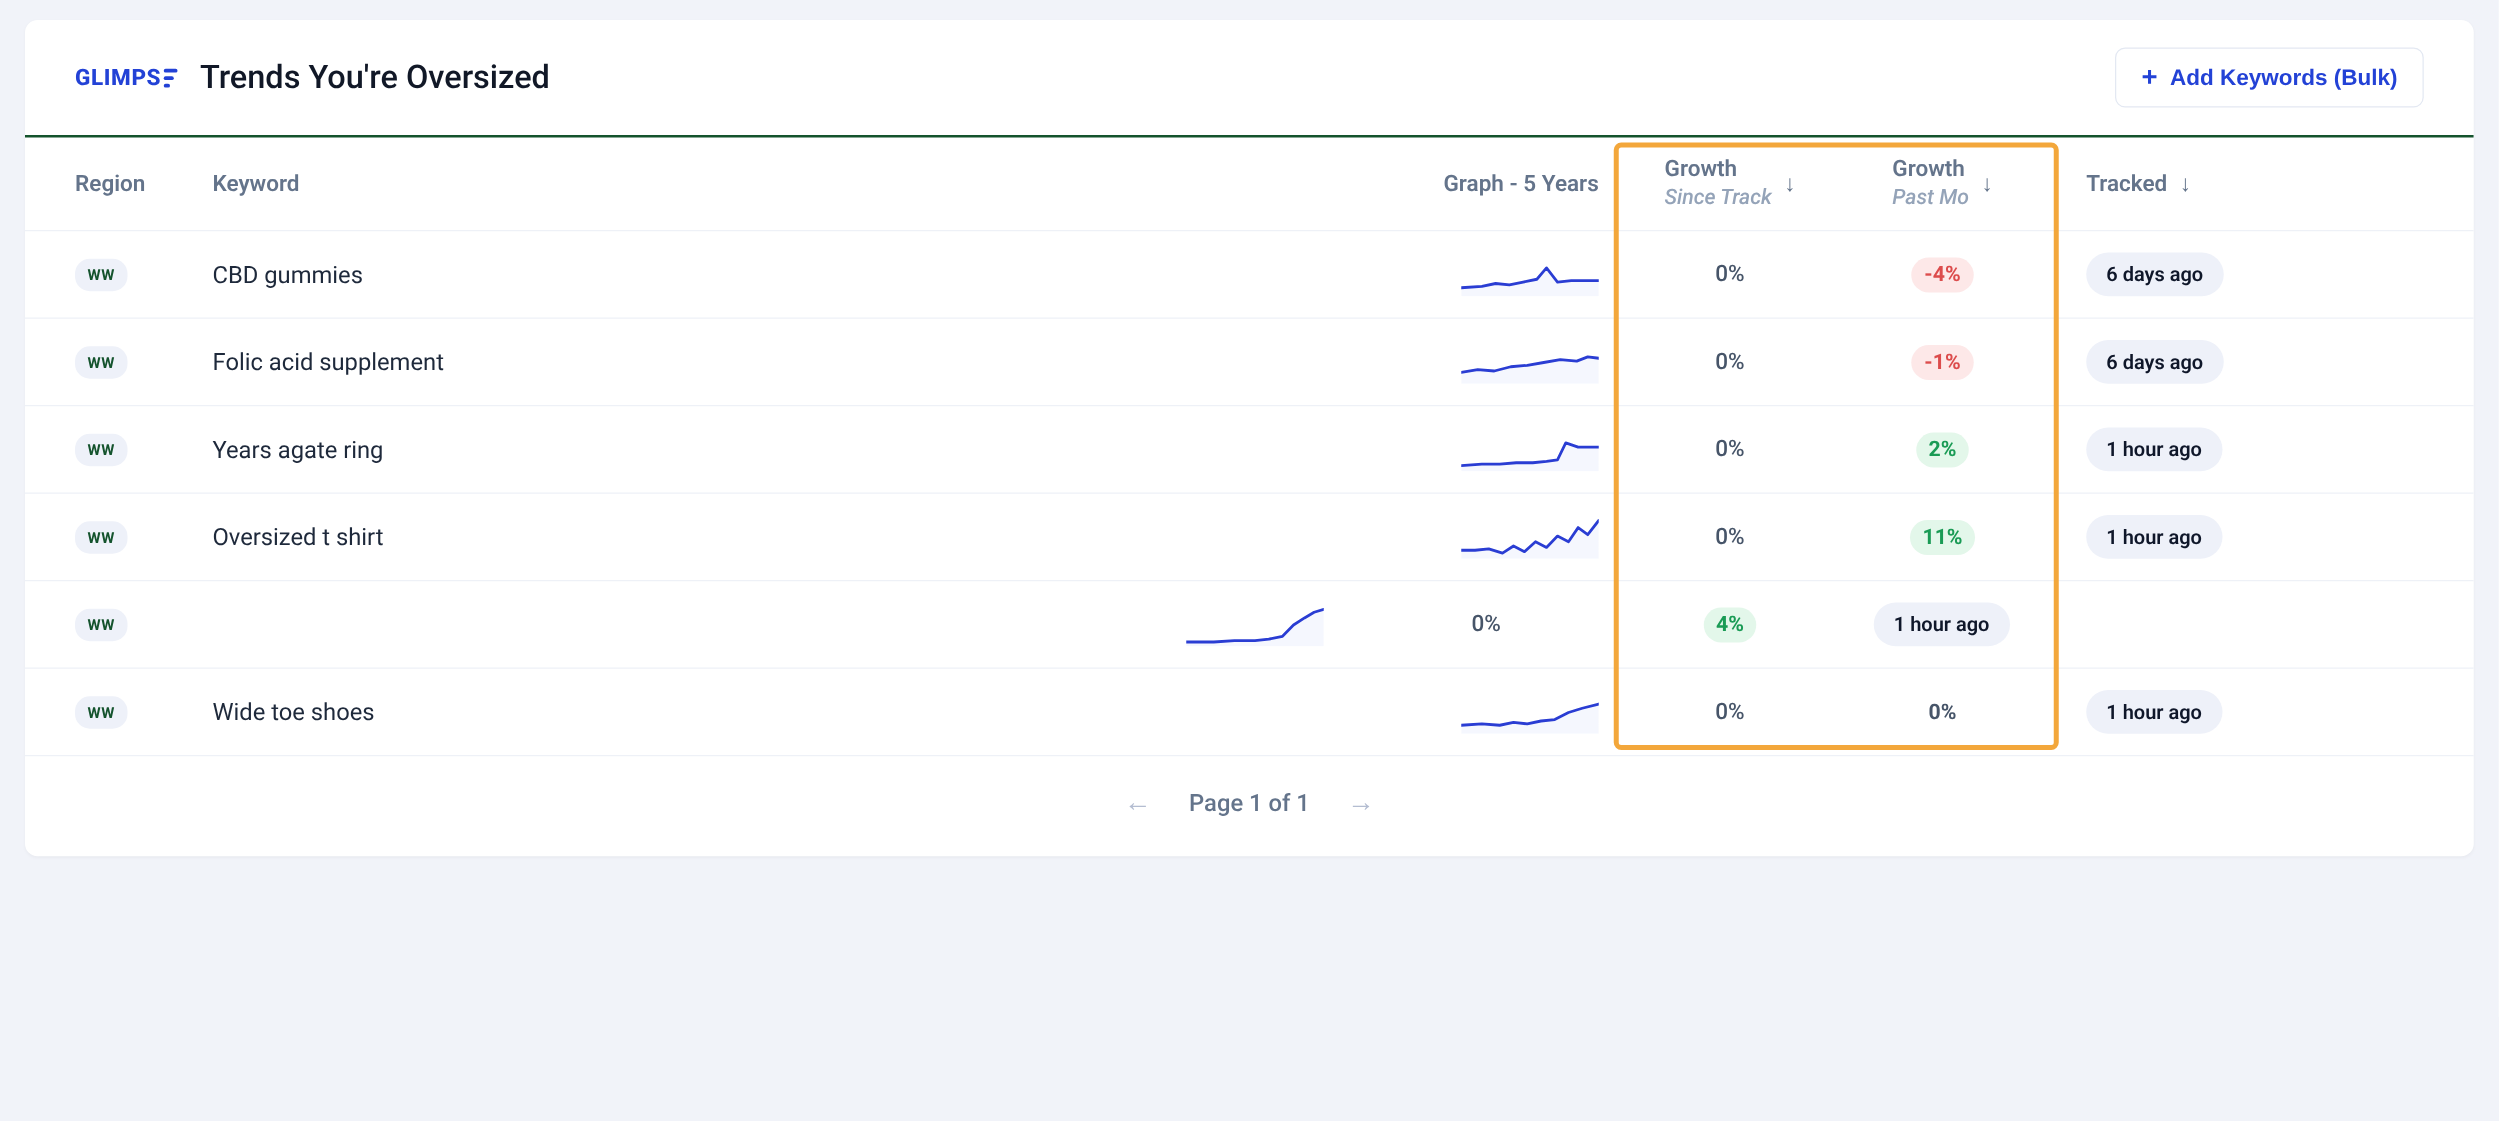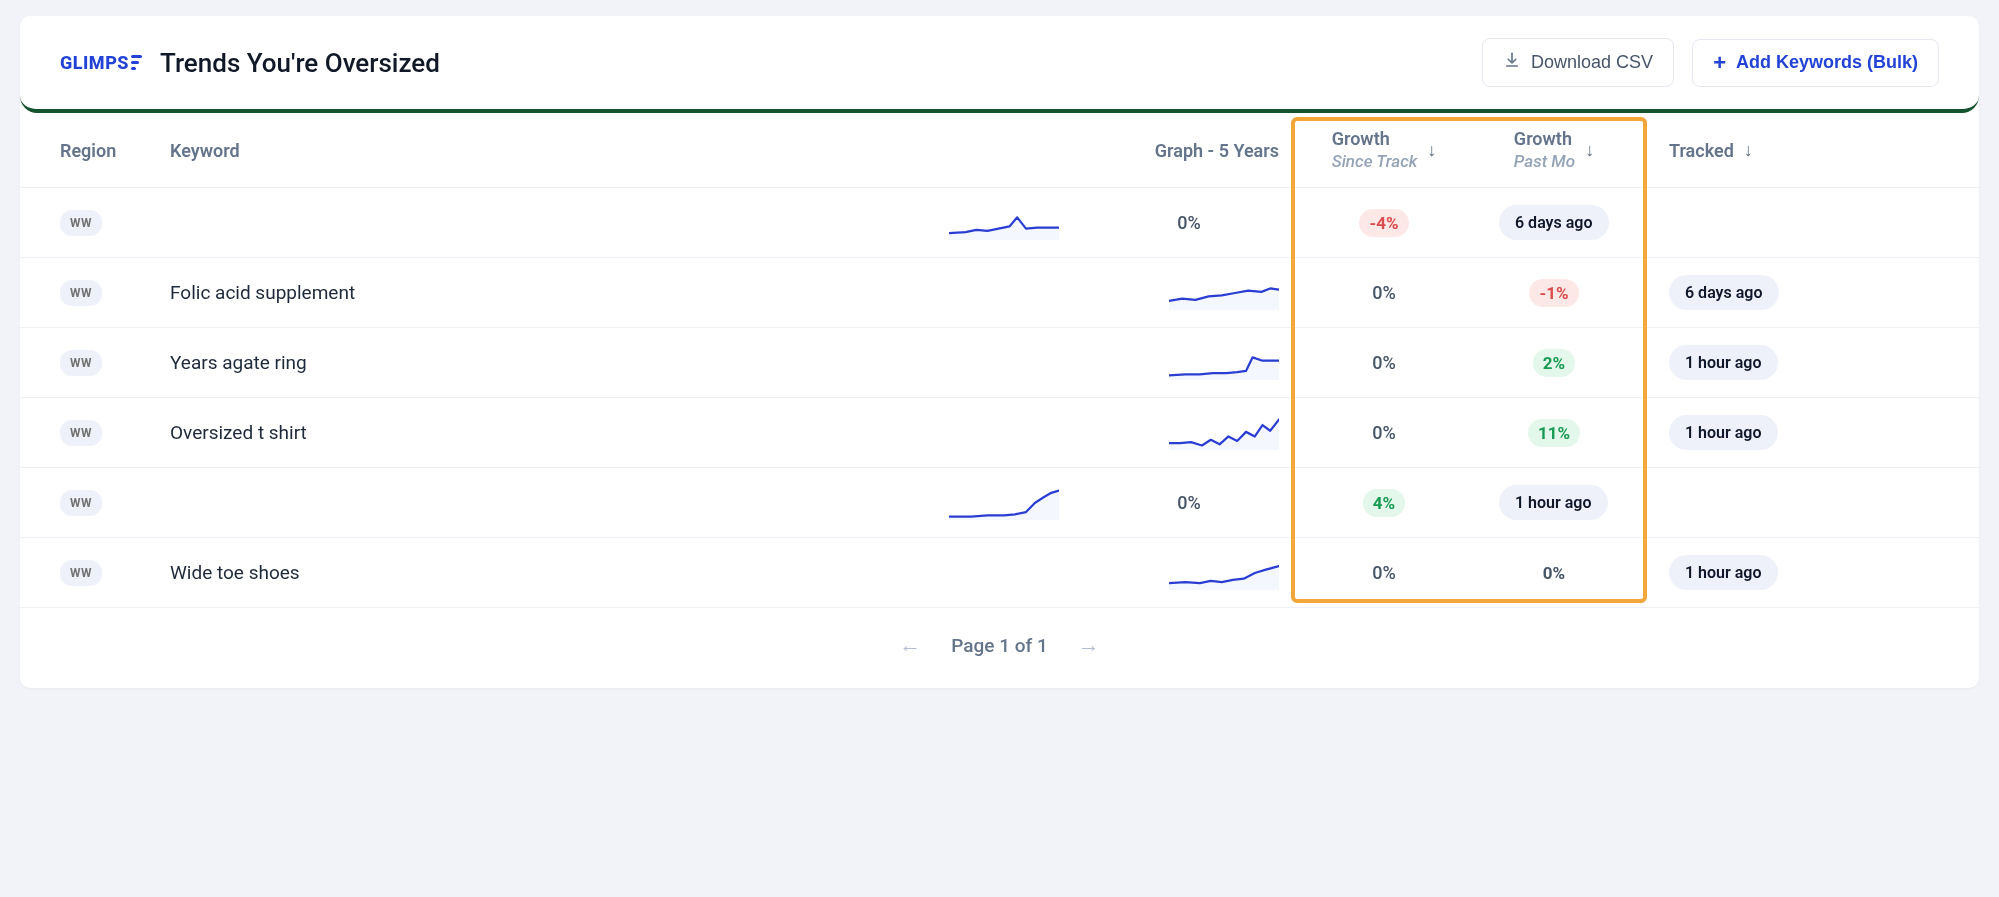--- a/index.html
+++ b/index.html
@@ -12,23 +12,22 @@
   .card {
     background: #fff;
     border-radius: 10px;
     box-shadow: 0 1px 3px rgba(0,0,0,0.04);
     overflow: hidden;
   }
   .header {
     display: flex;
     align-items: center;
     padding: 22px 40px;
-    border-bottom: 4px solid #14532d;
+    border-bottom: 2px solid #14532d;
     gap: 18px;
-    border-radius: 17px;
   }
   .logo {
     font-weight: 800;
     color: #2342d6;
     letter-spacing: 0.5px;
     font-size: 18px;
     display: flex;
     align-items: center;
     gap: 1px;
   }
@@ -89,21 +88,21 @@
     height: 70px;
     border-top: 1px solid #eef1f7;
     font-size: 19px;
     color: #1e293b;
   }
   .chip-region {
     display: inline-flex;
     align-items: center;
     justify-content: center;
     background: #eef1f9;
-    color: #737373;
+    color: #14532d;
     font-weight: 700;
     font-size: 12px;
     letter-spacing: 0.5px;
     border-radius: 12px;
     padding: 6px 10px;
     width: fit-content;
   }
   .sparkline { display: flex; justify-content: flex-end; padding-right: 20px;}
   .sparkline svg { width: 110px; height: 34px; }
   .cell-center { text-align: center; color: #475569; font-weight: 500; font-size: 18px;}
@@ -155,30 +154,20 @@
   <div class="header">
     <div class="logo">
       <span>GLIMPS</span>
       <span class="logo-lines">
         <span style="width:11px"></span>
         <span style="width:8px"></span>
         <span style="width:5px"></span>
       </span>
     </div>
     <div class="title">Trends You're Oversized</div>
-    <button class="btn">
-      <span class="icon-dl">
-        <svg width="18" height="18" viewBox="0 0 24 24" fill="none" stroke="#64748b" stroke-width="2.2" stroke-linecap="round" stroke-linejoin="round">
-            <path d="M12 3v12"></path>
-            <path d="M7 11l5 5 5-5"></path>
-            <path d="M5 20h14"></path>
-          </svg>
-      </span>
-      <span>Download CSV</span>
-    </button>
     <button class="btn btn-primary">
       <span class="icon-plus">+</span>
       <span>Add Keywords (Bulk)</span>
     </button>
   </div>
 
   <div class="table-wrap">
     <div class="table-head">
       <div class="th">Region</div>
       <div class="th">Keyword</div>
@@ -199,20 +188,21 @@
       </div>
       <div class="th tracked">
         <span>Tracked</span>
         <span class="sort-arrow">↓</span>
       </div>
     </div>
 
     <div id="rows-container">
         <div class="row">
           <div><span class="chip-region">WW</span></div>
+          <div>CBD gummies</div>
           <div class="sparkline">
             <svg viewBox="0 0 100 30" preserveAspectRatio="none">
               <path d="M0,24 L15,23 25,21 35,22 45,20 55,18 62,10 70,20 80,19 100,19 L100,30 L0,30 Z" fill="#eef1fd" stroke="none" opacity="0.6"></path>
               <path d="M0,24 L15,23 25,21 35,22 45,20 55,18 62,10 70,20 80,19 100,19" stroke="#2a3dd3" stroke-width="2" fill="none" stroke-linejoin="round" stroke-linecap="round"></path>
             </svg>
           </div>
           <div class="cell-center">0%</div>
           <div class="cell-center"><span class="badge neg">-4%</span></div>
           <div><span class="chip-time">6 days ago</span></div>
         </div>

